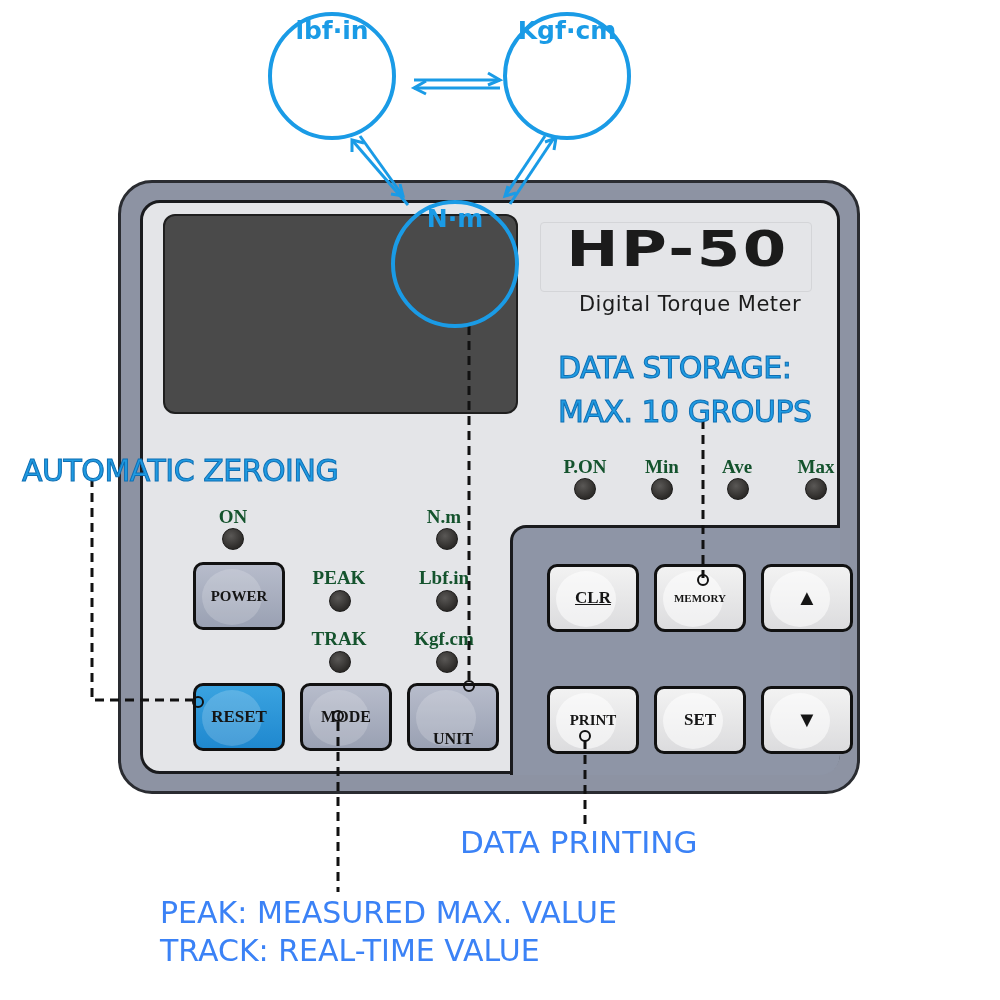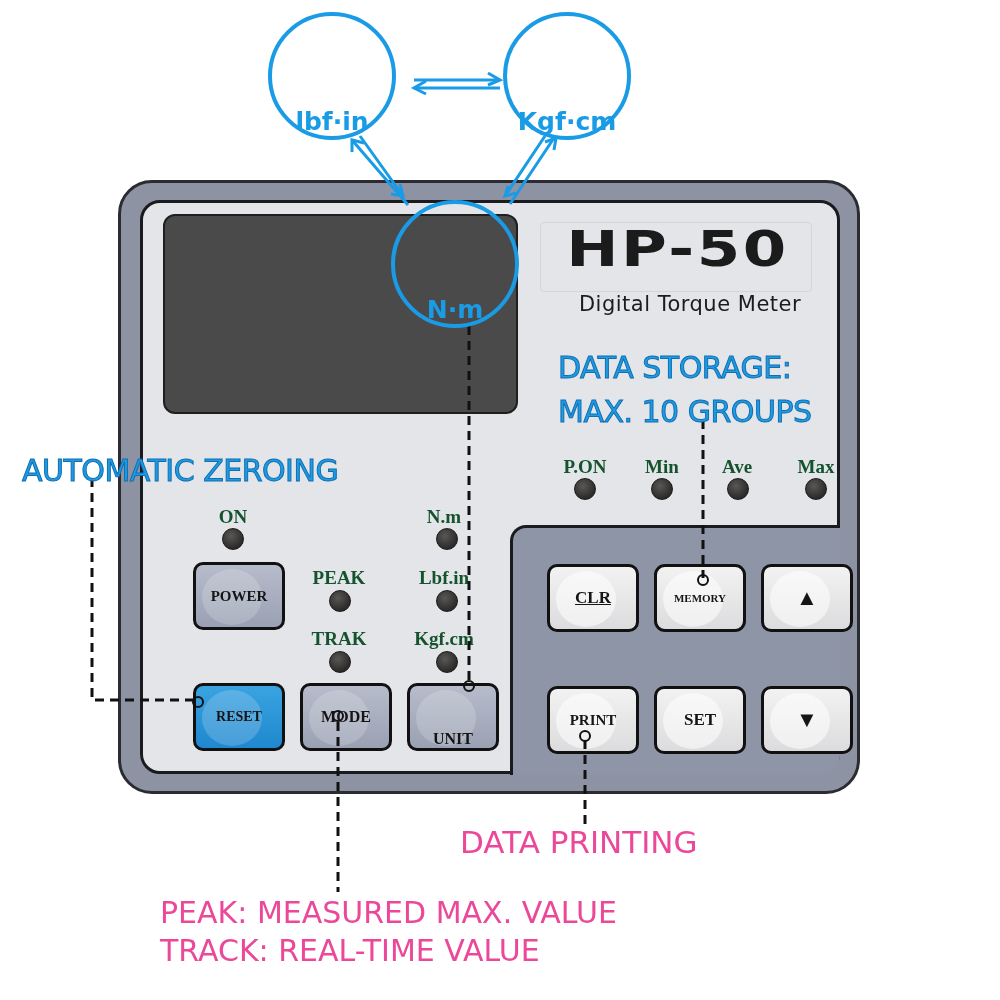--- a/index.html
+++ b/index.html
@@ -23,23 +23,23 @@
   
   .btn { width: 92px; height: 68px; border: 3px solid #111; border-radius: 10px; box-sizing: border-box; display: flex; align-items: center; justify-content: center; font-family: "Liberation Serif", serif; font-weight: bold; color: #151515; cursor: pointer; overflow: hidden; position: absolute; }
   .btn::before { content: ""; position: absolute; left: 6px; top: 4px; width: 60px; height: 56px; border-radius: 50%; background: rgba(255,255,255,0.18); }
   .btn span { position: relative; }
   .btn-gray { background: linear-gradient(180deg, #b7bccb, #9aa1b3); }
   .btn-blue { background: linear-gradient(180deg, #3aa3e0, #1f88cf); }
   .btn-white { background: linear-gradient(180deg, #f2f2f2, #dcdcde); }
   .btn-white::before { background: rgba(255,255,255,0.55); }
 
   
-  .anno { font-family: "DejaVu Sans", sans-serif; color: #ec4899; }
+  .anno { font-family: "DejaVu Sans", sans-serif; color: #3b82f6; }
   .anno-outline { color: #1f9be2; -webkit-text-stroke: 1px #0f6fb4; font-size: 30px; letter-spacing: -0.5px; }
-  .unit-circle { width: 128px; height: 128px; border: 4px solid #1a9be6; border-radius: 50%; box-sizing: border-box; display: flex; align-items: flex-end; justify-content: center; font-weight: bold; font-size: 25px; color: #1a9be6; background: transparent; }
+  .unit-circle { width: 128px; height: 128px; border: 4px solid #1a9be6; border-radius: 50%; box-sizing: border-box; display: flex; align-items: flex-start; justify-content: center; font-weight: bold; font-size: 25px; color: #1a9be6; background: transparent; }
   svg.overlay { position: absolute; left: 0; top: 0; }
 </style>
 </head>
 <body>
 
 <div class="abs shell"></div>
 <div class="abs faceplate"></div>
 <div class="abs lcd"></div>
 <div class="abs keypad"></div>
 <div class="abs model-plate"></div>
@@ -67,21 +67,21 @@
 <div class="abs led-label" style="left:404px; top:506px;">N.m</div>
 <div class="abs led" style="left:436px; top:528px;"></div>
 <div class="abs led-label" style="left:404px; top:567px;">Lbf.in</div>
 <div class="abs led" style="left:436px; top:590px;"></div>
 <div class="abs led-label" style="left:404px; top:628px;">Kgf.cm</div>
 <div class="abs led" style="left:436px; top:651px;"></div>
 
 <div class="btn btn-gray" style="left:193px; top:562px; font-size:15px;">
     <span>POWER</span>
   </div>
-<div class="btn btn-blue" style="left:193px; top:683px; font-size:14px;">
+<div class="btn btn-blue" style="left:193px; top:683px; font-size:17px;">
     <span>RESET</span>
   </div>
 <div class="btn btn-gray" style="left:300px; top:683px; font-size:16px;">
     <span>MODE</span>
   </div>
 <div class="btn btn-gray" style="left:407px; top:683px; font-size:16px;align-items:flex-end;">
     <span>UNIT</span>
   </div>
 
 <div class="btn btn-white" style="left:547px; top:564px; font-size:17px;text-decoration:underline;">

